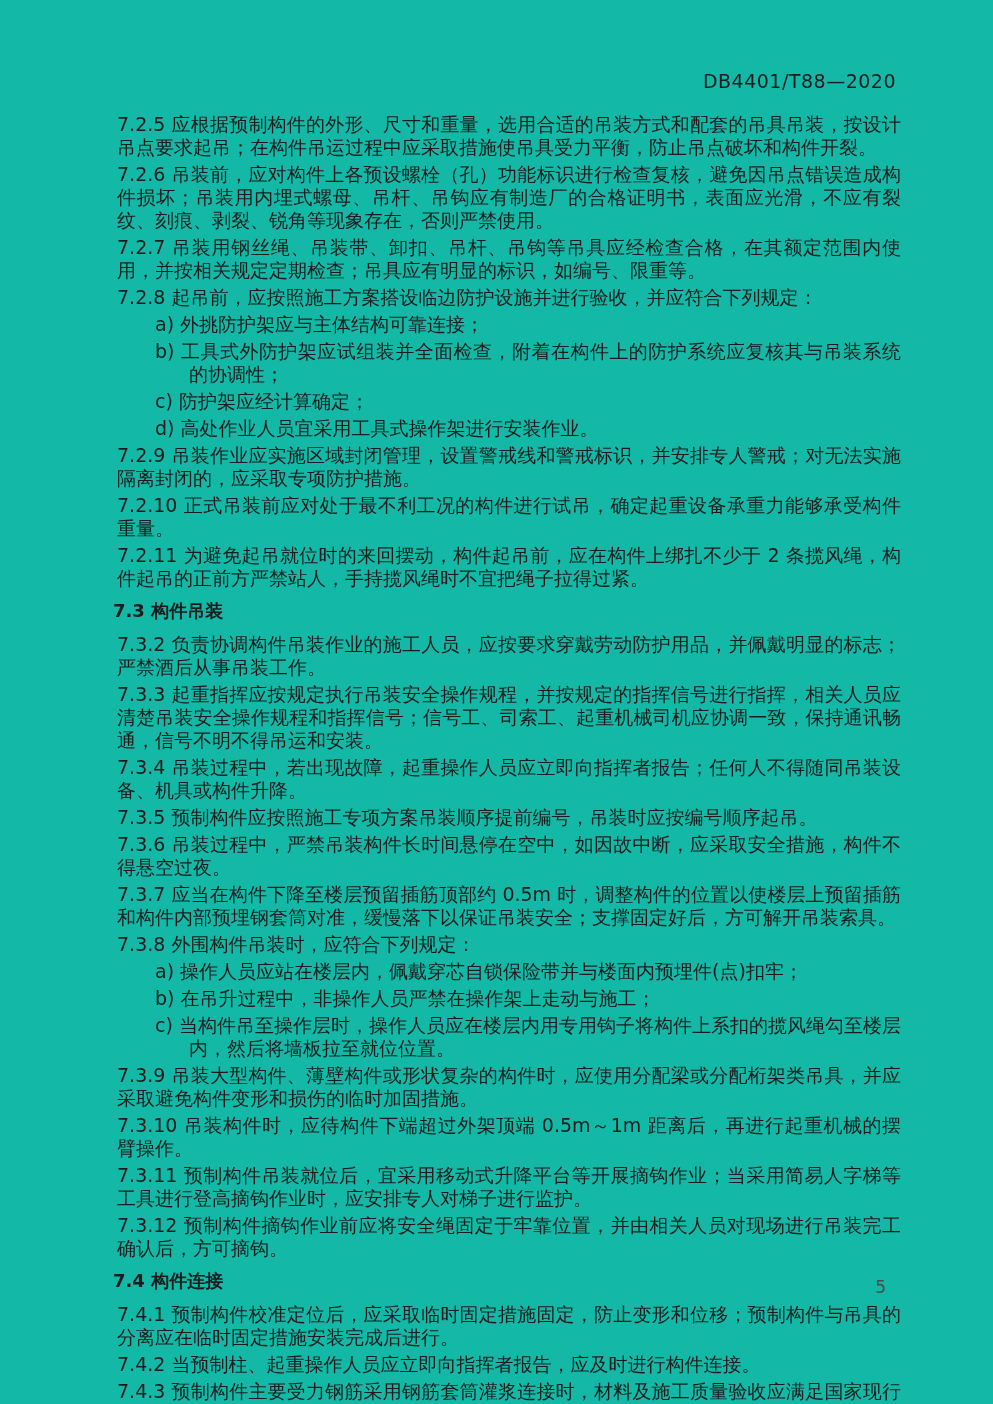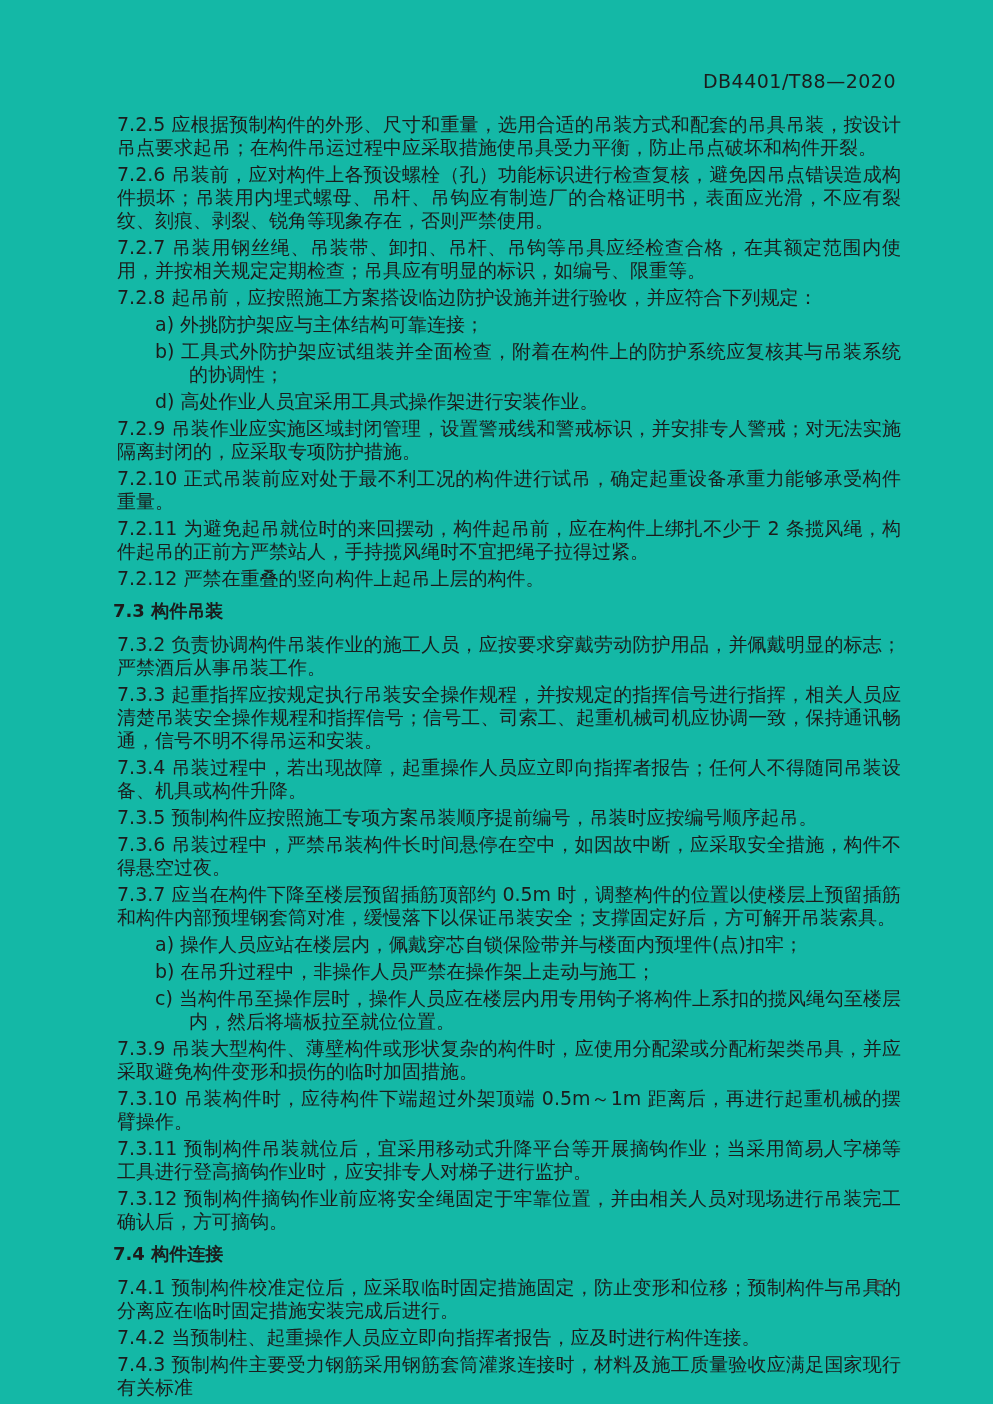--- a/index.html
+++ b/index.html
@@ -65,32 +65,33 @@
 <div class="page">
   <div class="doc-header">DB4401/T88—2020</div>
 
   <main class="doc-body">
       <p class="clause">7.2.5 应根据预制构件的外形、尺寸和重量，选用合适的吊装方式和配套的吊具吊装，按设计吊点要求起吊；在构件吊运过程中应采取措施使吊具受力平衡，防止吊点破坏和构件开裂。</p>
       <p class="clause">7.2.6 吊装前，应对构件上各预设螺栓（孔）功能标识进行检查复核，避免因吊点错误造成构件损坏；吊装用内埋式螺母、吊杆、吊钩应有制造厂的合格证明书，表面应光滑，不应有裂纹、刻痕、剥裂、锐角等现象存在，否则严禁使用。</p>
       <p class="clause">7.2.7 吊装用钢丝绳、吊装带、卸扣、吊杆、吊钩等吊具应经检查合格，在其额定范围内使用，并按相关规定定期检查；吊具应有明显的标识，如编号、限重等。</p>
       <p class="clause">7.2.8 起吊前，应按照施工方案搭设临边防护设施并进行验收，并应符合下列规定：</p>
       <p class="list-item">a) 外挑防护架应与主体结构可靠连接；</p>
       <p class="list-item">b) 工具式外防护架应试组装并全面检查，附着在构件上的防护系统应复核其与吊装系统的协调性；</p>
+      <p class="list-item">c) 防护架应经计算确定；</p>
       <p class="list-item">d) 高处作业人员宜采用工具式操作架进行安装作业。</p>
       <p class="clause">7.2.9 吊装作业应实施区域封闭管理，设置警戒线和警戒标识，并安排专人警戒；对无法实施隔离封闭的，应采取专项防护措施。</p>
       <p class="clause">7.2.10 正式吊装前应对处于最不利工况的构件进行试吊，确定起重设备承重力能够承受构件重量。</p>
       <p class="clause">7.2.11 为避免起吊就位时的来回摆动，构件起吊前，应在构件上绑扎不少于 2 条揽风绳，构件起吊的正前方严禁站人，手持揽风绳时不宜把绳子拉得过紧。</p>
-      <p class="clause">7.2.12 严禁在重叠的竖向构件上起吊上层的构件。</p>
       <h2 class="section-heading">7.3 构件吊装</h2>
       <p class="clause">7.3.2 负责协调构件吊装作业的施工人员，应按要求穿戴劳动防护用品，并佩戴明显的标志；严禁酒后从事吊装工作。</p>
       <p class="clause">7.3.3 起重指挥应按规定执行吊装安全操作规程，并按规定的指挥信号进行指挥，相关人员应清楚吊装安全操作规程和指挥信号；信号工、司索工、起重机械司机应协调一致，保持通讯畅通，信号不明不得吊运和安装。</p>
       <p class="clause">7.3.4 吊装过程中，若出现故障，起重操作人员应立即向指挥者报告；任何人不得随同吊装设备、机具或构件升降。</p>
       <p class="clause">7.3.5 预制构件应按照施工专项方案吊装顺序提前编号，吊装时应按编号顺序起吊。</p>
       <p class="clause">7.3.6 吊装过程中，严禁吊装构件长时间悬停在空中，如因故中断，应采取安全措施，构件不得悬空过夜。</p>
       <p class="clause">7.3.7 应当在构件下降至楼层预留插筋顶部约 0.5m 时，调整构件的位置以使楼层上预留插筋和构件内部预埋钢套筒对准，缓慢落下以保证吊装安全；支撑固定好后，方可解开吊装索具。</p>
+      <p class="clause">7.3.8 外围构件吊装时，应符合下列规定：</p>
       <p class="list-item">a) 操作人员应站在楼层内，佩戴穿芯自锁保险带并与楼面内预埋件(点)扣牢；</p>
       <p class="list-item">b) 在吊升过程中，非操作人员严禁在操作架上走动与施工；</p>
       <p class="list-item">c) 当构件吊至操作层时，操作人员应在楼层内用专用钩子将构件上系扣的揽风绳勾至楼层内，然后将墙板拉至就位位置。</p>
       <p class="clause">7.3.9 吊装大型构件、薄壁构件或形状复杂的构件时，应使用分配梁或分配桁架类吊具，并应采取避免构件变形和损伤的临时加固措施。</p>
       <p class="clause">7.3.10 吊装构件时，应待构件下端超过外架顶端 0.5m～1m 距离后，再进行起重机械的摆臂操作。</p>
       <p class="clause">7.3.11 预制构件吊装就位后，宜采用移动式升降平台等开展摘钩作业；当采用简易人字梯等工具进行登高摘钩作业时，应安排专人对梯子进行监护。</p>
       <p class="clause">7.3.12 预制构件摘钩作业前应将安全绳固定于牢靠位置，并由相关人员对现场进行吊装完工确认后，方可摘钩。</p>
       <h2 class="section-heading">7.4 构件连接</h2>
       <p class="clause">7.4.1 预制构件校准定位后，应采取临时固定措施固定，防止变形和位移；预制构件与吊具的分离应在临时固定措施安装完成后进行。</p>
       <p class="clause">7.4.2 当预制柱、起重操作人员应立即向指挥者报告，应及时进行构件连接。</p>

